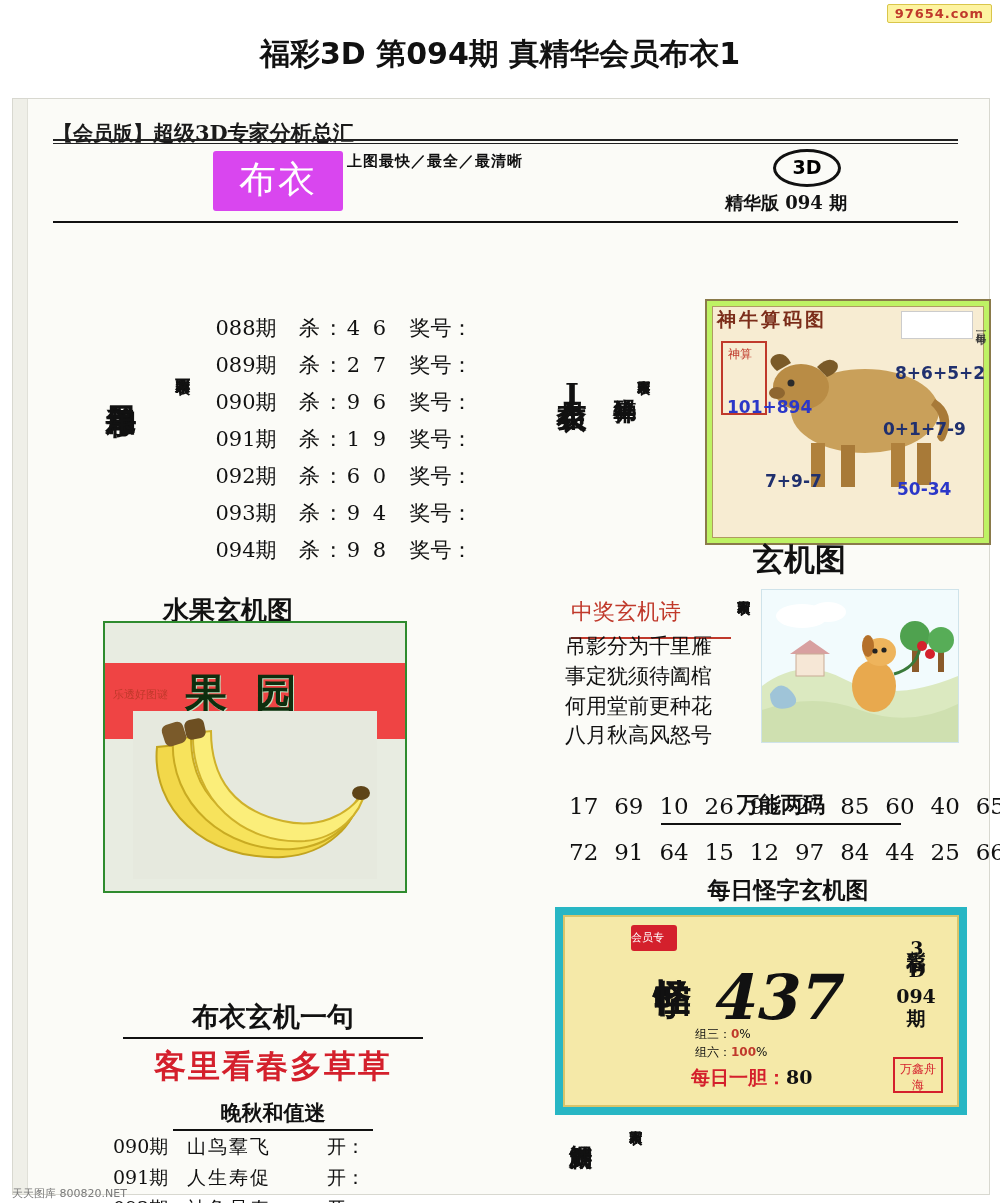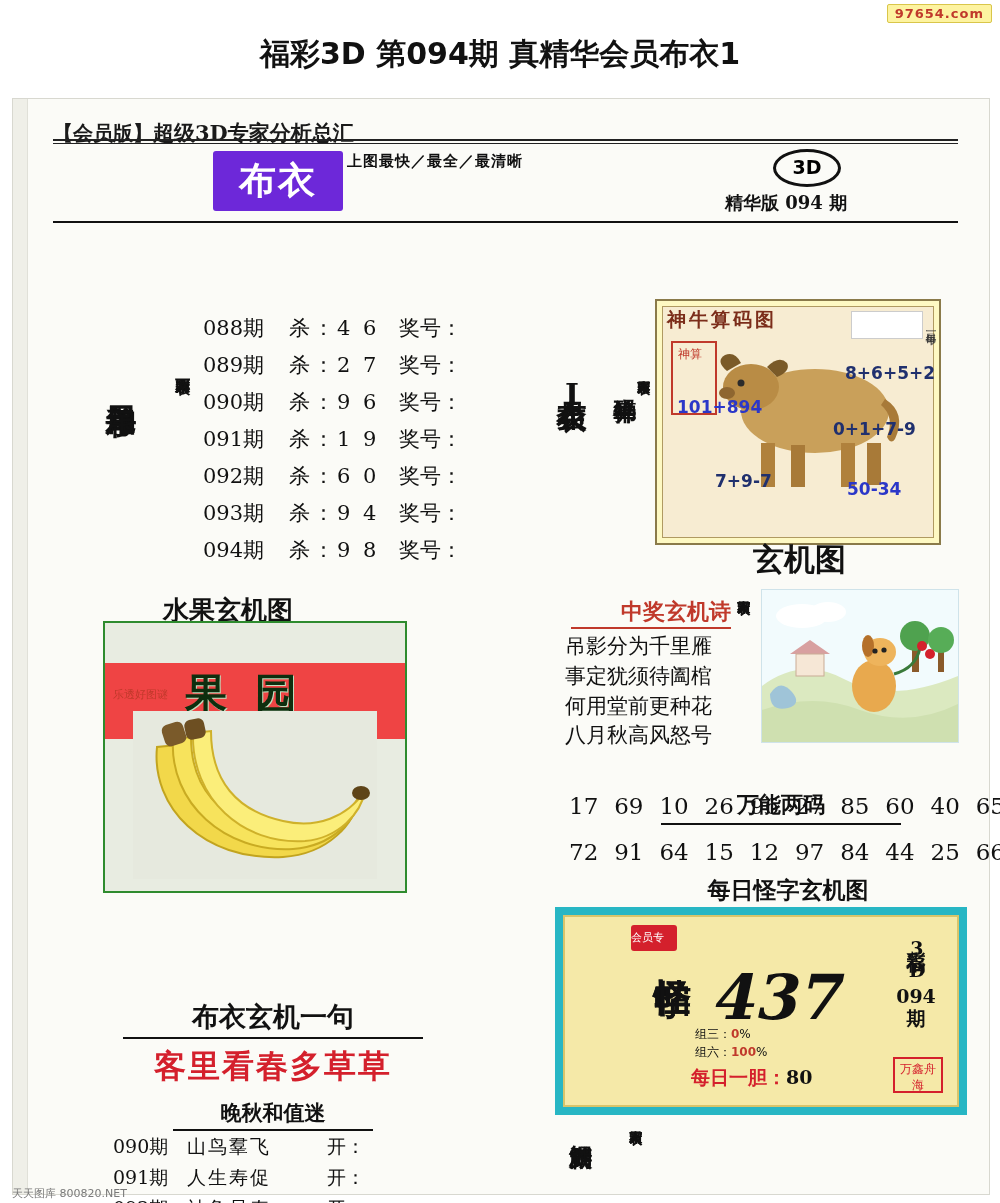--- a/index.html
+++ b/index.html
@@ -36,22 +36,22 @@
     font-family:"DejaVu Serif","Liberation Serif",serif;
     margin-top:10px;
   }
   .hdr-line .brk{font-size:20px;}
   .hdr-rule{position:absolute;left:40px;top:40px;width:905px;height:2px;background:#222;}
   .hdr-rule2{position:absolute;left:40px;top:44px;width:905px;height:1px;background:#222;}
 
   .logo-box{position:absolute;left:200px;top:52px;width:360px;height:60px;}
   .logo-red{
     position:absolute;left:0;top:0;width:130px;height:60px;
-    background:#6d28d9;border-radius:3px;
-    color:#fff;font-size:37px;font-weight:bold;text-align:center;line-height:58px;
+    background:#d946ef;border-radius:3px;
+    color:#fff;font-size:37px;font-weight:normal;text-align:center;line-height:58px;
     font-family:"DejaVu Serif","Liberation Serif",serif;
     letter-spacing:2px;
   }
   .logo-sub{
     position:absolute;left:134px;top:1px;width:226px;height:24px;
     font-size:15px;color:#111;font-weight:bold;letter-spacing:1px;
   }
   .logo-dark{
     position:absolute;left:134px;top:26px;width:226px;height:34px;
     background:#1b1b1b;color:#fff;font-size:24px;font-weight:bold;
@@ -77,21 +77,21 @@
     writing-mode:vertical-rl;text-orientation:upright;
     font-family:"DejaVu Serif","Liberation Serif",serif;
     font-weight:bold;color:#111;
   }
   #vt-shahewei{left:92px;top:282px;font-size:31px;line-height:1.05;}
   #vt-side-left{left:160px;top:268px;font-size:15px;line-height:1.25;color:#111;}
 
   
   .kill-table{position:absolute;left:190px;top:210px;width:280px;}
   .kill-row{height:37px;font-size:21px;color:#111;
-    font-family:"DejaVu Serif","Liberation Serif",serif;display:flex;align-items:center;}
+    font-family:"DejaVu Serif","Liberation Serif",serif;display:flex;align-items:center;text-align:center;}
   .kill-issue{width:86px;}
   .kill-sha{width:110px;letter-spacing:3px;}
   .kill-jiang{width:84px;}
 
   .fruit-title{
     position:absolute;left:150px;top:482px;width:260px;
     font-size:26px;font-weight:bold;color:#111;
     font-family:"DejaVu Serif","Liberation Serif",serif;
     margin-top:12px;
   }
@@ -134,42 +134,42 @@
   .mi-issue{width:74px;}
   .mi-word{width:140px;letter-spacing:2px;}
   .mi-kai{width:60px;}
 
   
   #vt-huiyuan{left:543px;top:278px;font-size:30px;line-height:1.05;}
   #vt-shenniu{left:600px;top:282px;font-size:23px;line-height:1.05;}
   #vt-side-right{left:622px;top:272px;font-size:13px;line-height:1.25;}
 
   .ox-box{
-    position:absolute;left:642px;top:200px;width:282px;height:242px;
-    border:2px solid #8a7a4a;background:#fef9c3;overflow:hidden;
+    position:absolute;left:692px;top:200px;width:282px;height:242px;
+    border:2px solid #8a7a4a;background:#bef264;overflow:hidden;
   }
   .ox-inner{position:absolute;inset:5px;border:1px solid #b09a62;background:#f7ecd2;}
   .ox-head{position:absolute;left:10px;top:6px;font-size:19px;font-weight:bold;color:#7b2d1a;
     font-family:"DejaVu Serif","Liberation Serif",serif;letter-spacing:3px;}
   .ox-whitebox{position:absolute;right:16px;top:10px;width:70px;height:26px;background:#fff;border:1px solid #ccc;}
   .ox-seal{position:absolute;left:14px;top:40px;width:46px;height:74px;border:2px solid #c0392b;color:#c0392b;font-size:12px;line-height:1.1;padding:5px;box-sizing:border-box;}
   .ox-num{position:absolute;font-weight:bold;font-family:"DejaVu Sans",sans-serif;}
   .n-blue{color:#2b37c8;}
   .n-dark{color:#20306e;}
   .ox-vert{position:absolute;right:2px;top:24px;writing-mode:vertical-rl;text-orientation:upright;font-size:11px;color:#333;}
   .xuanji{
     position:absolute;left:740px;top:440px;font-size:31px;font-weight:bold;color:#111;
     font-family:"DejaVu Serif","Liberation Serif",serif;
   }
 
   .poem-title{
-    position:absolute;left:558px;top:498px;width:160px;text-align:right;
-    font-size:22px;font-weight:bold;color:#c0392b;
-    font-family:"DejaVu Serif","Liberation Serif",serif;
-    border-bottom:2px solid #c0392b;padding-bottom:0;
+    position:absolute;left:558px;top:498px;width:160px;text-align:left;
+    font-size:22px;font-weight:normal;color:#c0392b;
+    font-family:"DejaVu Serif","Liberation Serif",serif;
+    border-bottom:2px solid #c0392b;padding-bottom:10px;
   }
   .poem-lines{position:absolute;left:552px;top:533px;width:180px;}
   .poem-lines div{font-size:21px;line-height:1.42;color:#111;
     font-family:"DejaVu Serif","Liberation Serif",serif;}
   #vt-side-poem{left:722px;top:492px;font-size:13px;line-height:1.25;}
 
   .cartoon{
     position:absolute;left:748px;top:490px;width:196px;height:152px;
     background:#eaf6fb;border:1px solid #cfe3ea;overflow:hidden;
   }

